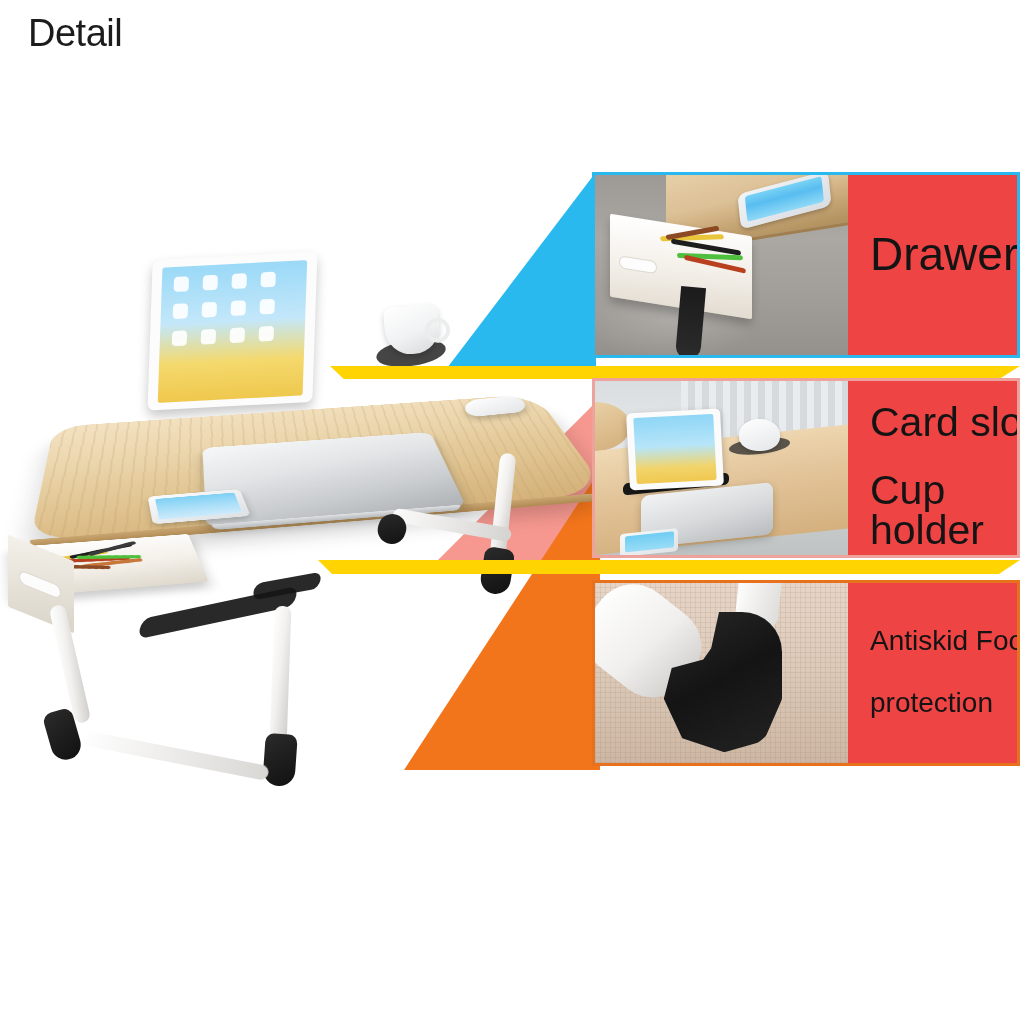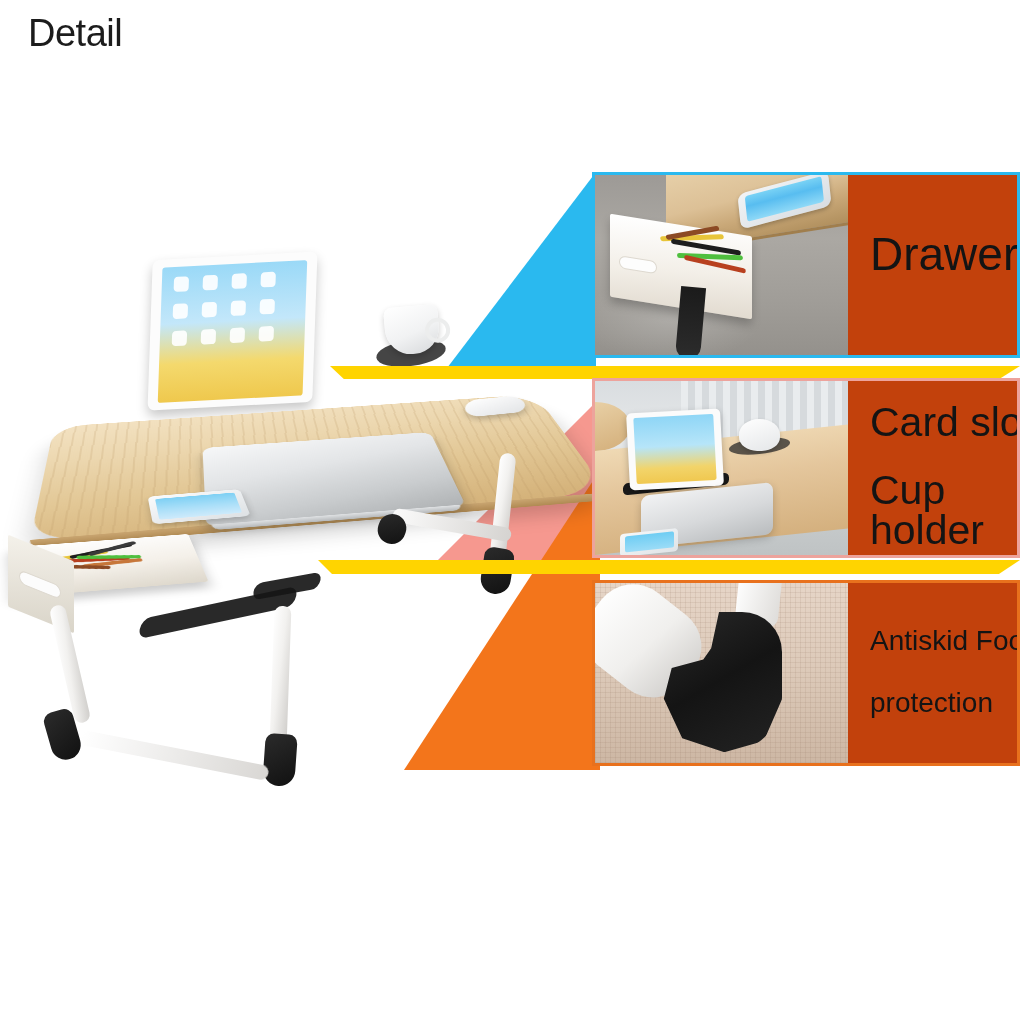--- a/index.html
+++ b/index.html
@@ -16,21 +16,21 @@
   .page-title{
     position:absolute;left:28px;top:14px;
     font-size:38px;line-height:1;
     color:#1c1c1c;letter-spacing:-0.5px;
     font-weight:400;
   }
 
   
   .panel{position:absolute;background:#ffffff;box-sizing:border-box;overflow:hidden;}
   .panel .photo{position:absolute;left:0;top:0;bottom:0;overflow:hidden;}
-  .panel .captions{position:absolute;top:0;bottom:0;right:0;background:#c2410c;}
+  .panel .captions{position:absolute;top:0;bottom:0;right:0;background:#ef4444;}
   .cap{position:absolute;color:#141414;white-space:nowrap;font-weight:400;}
 
   #panel1{left:592px;top:172px;width:428px;height:186px;border:3px solid #2ab9ef;}
   #panel1 .photo{width:253px;}
   #panel1 .captions{left:253px;right:0;}
   #panel1 .cap.c1{left:22px;top:52px;font-size:46px;}
 
   #panel2{left:592px;top:378px;width:428px;height:180px;border:3px solid #eda39c;}
   #panel2 .photo{width:253px;}
   #panel2 .captions{left:253px;right:0;}

